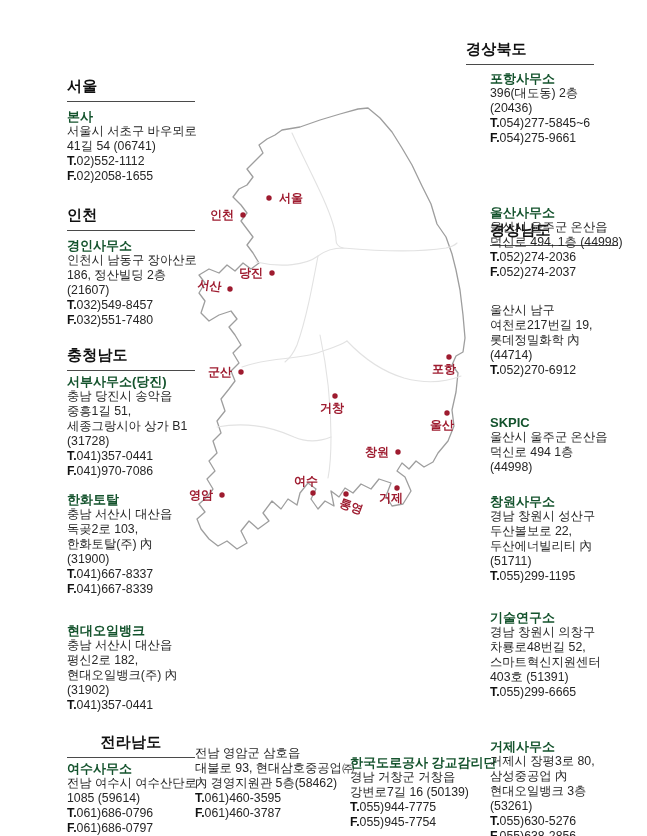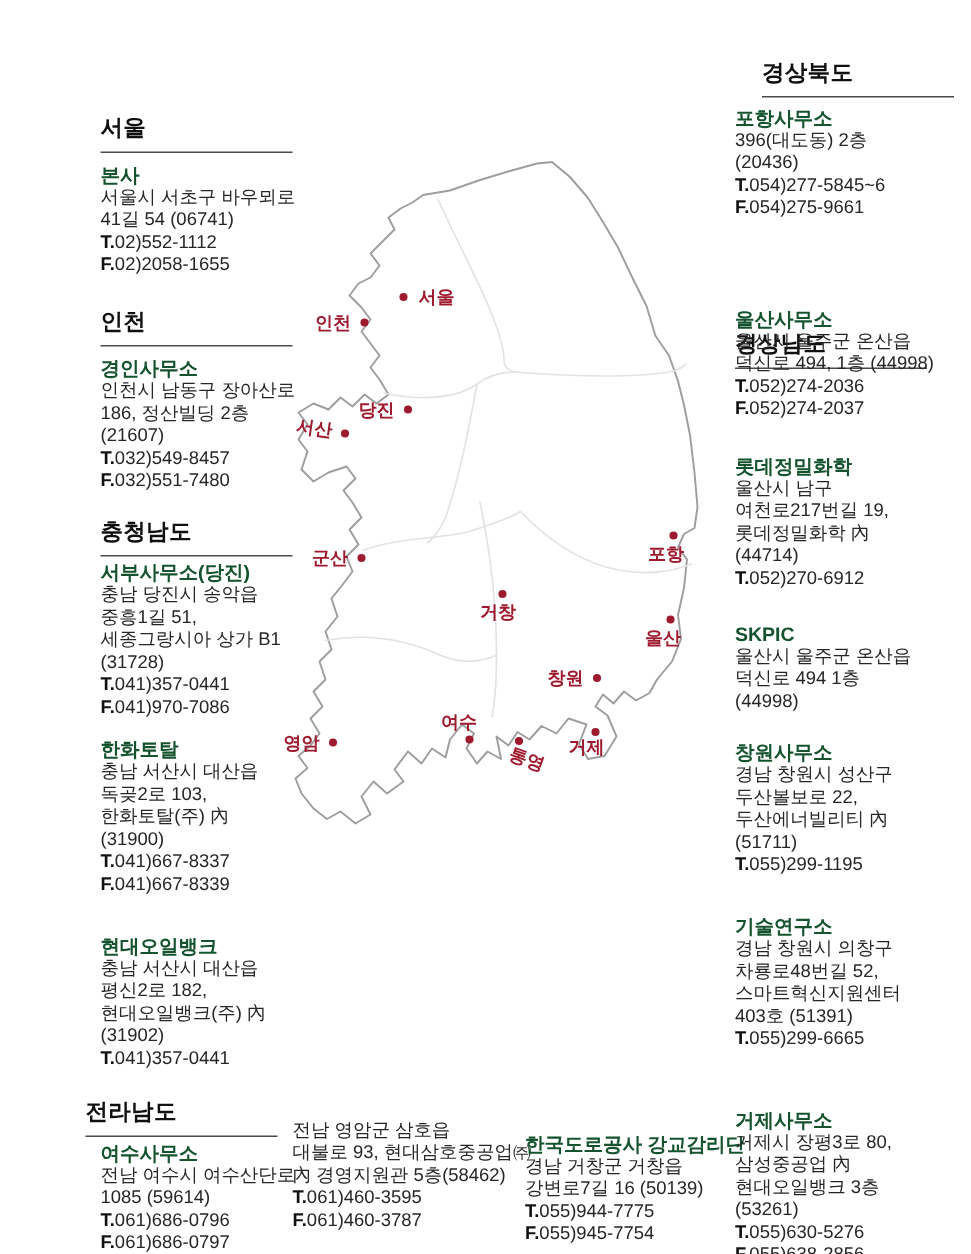--- a/index.html
+++ b/index.html
@@ -159,21 +159,21 @@
       <div class="block office" style="left: 67px; top: 623px; width: 135px;">
     <div class="title">현대오일뱅크</div>
     <div class="lines">
           <div class="line">충남 서산시 대산읍</div>
           <div class="line">평신2로 182,</div>
           <div class="line">현대오일뱅크(주) 內</div>
           <div class="line">(31902)</div>
           <div class="line"><span class="tf">T.</span>041)357-0441</div>
         </div>
   </div>
-      <div class="block region" style="left: 57px; top: 733px; width: 128px;">
+      <div class="block region" style="left: 67px; top: 733px; width: 128px; text-align: center;">
     <div class="title">전라남도</div>
   </div>
       <div class="block office" style="left: 67px; top: 761px; width: 135px;">
     <div class="title">여수사무소</div>
     <div class="lines">
           <div class="line">전남 여수시 여수산단로</div>
           <div class="line">1085 (59614)</div>
           <div class="line"><span class="tf">T.</span>061)686-0796</div>
           <div class="line"><span class="tf">F.</span>061)686-0797</div>
         </div>
@@ -189,21 +189,21 @@
   </div>
       <div class="block office" style="left: 350px; top: 755px; width: 160px;">
     <div class="title">한국도로공사 강교감리단</div>
     <div class="lines">
           <div class="line">경남 거창군 거창읍</div>
           <div class="line">강변로7길 16 (50139)</div>
           <div class="line"><span class="tf">T.</span>055)944-7775</div>
           <div class="line"><span class="tf">F.</span>055)945-7754</div>
         </div>
   </div>
-      <div class="block region" style="left: 508px; top: 40px; width: 128px;">
+      <div class="block region" style="left: 466px; top: 40px; width: 128px;">
     <div class="title">경상북도</div>
   </div>
       <div class="block office" style="left: 490px; top: 71px; width: 155px;">
     <div class="title">포항사무소</div>
     <div class="lines">
           <div class="line">396(대도동) 2층</div>
           <div class="line">(20436)</div>
           <div class="line"><span class="tf">T.</span>054)277-5845~6</div>
           <div class="line"><span class="tf">F.</span>054)275-9661</div>
         </div>
@@ -214,21 +214,20 @@
       <div class="block office" style="left: 490px; top: 205px; width: 155px;">
     <div class="title">울산사무소</div>
     <div class="lines">
           <div class="line">울산시 울주군 온산읍</div>
           <div class="line">덕신로 494, 1층 (44998)</div>
           <div class="line"><span class="tf">T.</span>052)274-2036</div>
           <div class="line"><span class="tf">F.</span>052)274-2037</div>
         </div>
   </div>
       <div class="block office" style="left: 490px; top: 303px; width: 155px;">
-    <div class="title">롯데정밀화학</div>
     <div class="lines">
           <div class="line">울산시 남구</div>
           <div class="line">여천로217번길 19,</div>
           <div class="line">롯데정밀화학 內</div>
           <div class="line">(44714)</div>
           <div class="line"><span class="tf">T.</span>052)270-6912</div>
         </div>
   </div>
       <div class="block office" style="left: 490px; top: 415px; width: 155px;">
     <div class="title">SKPIC</div>

